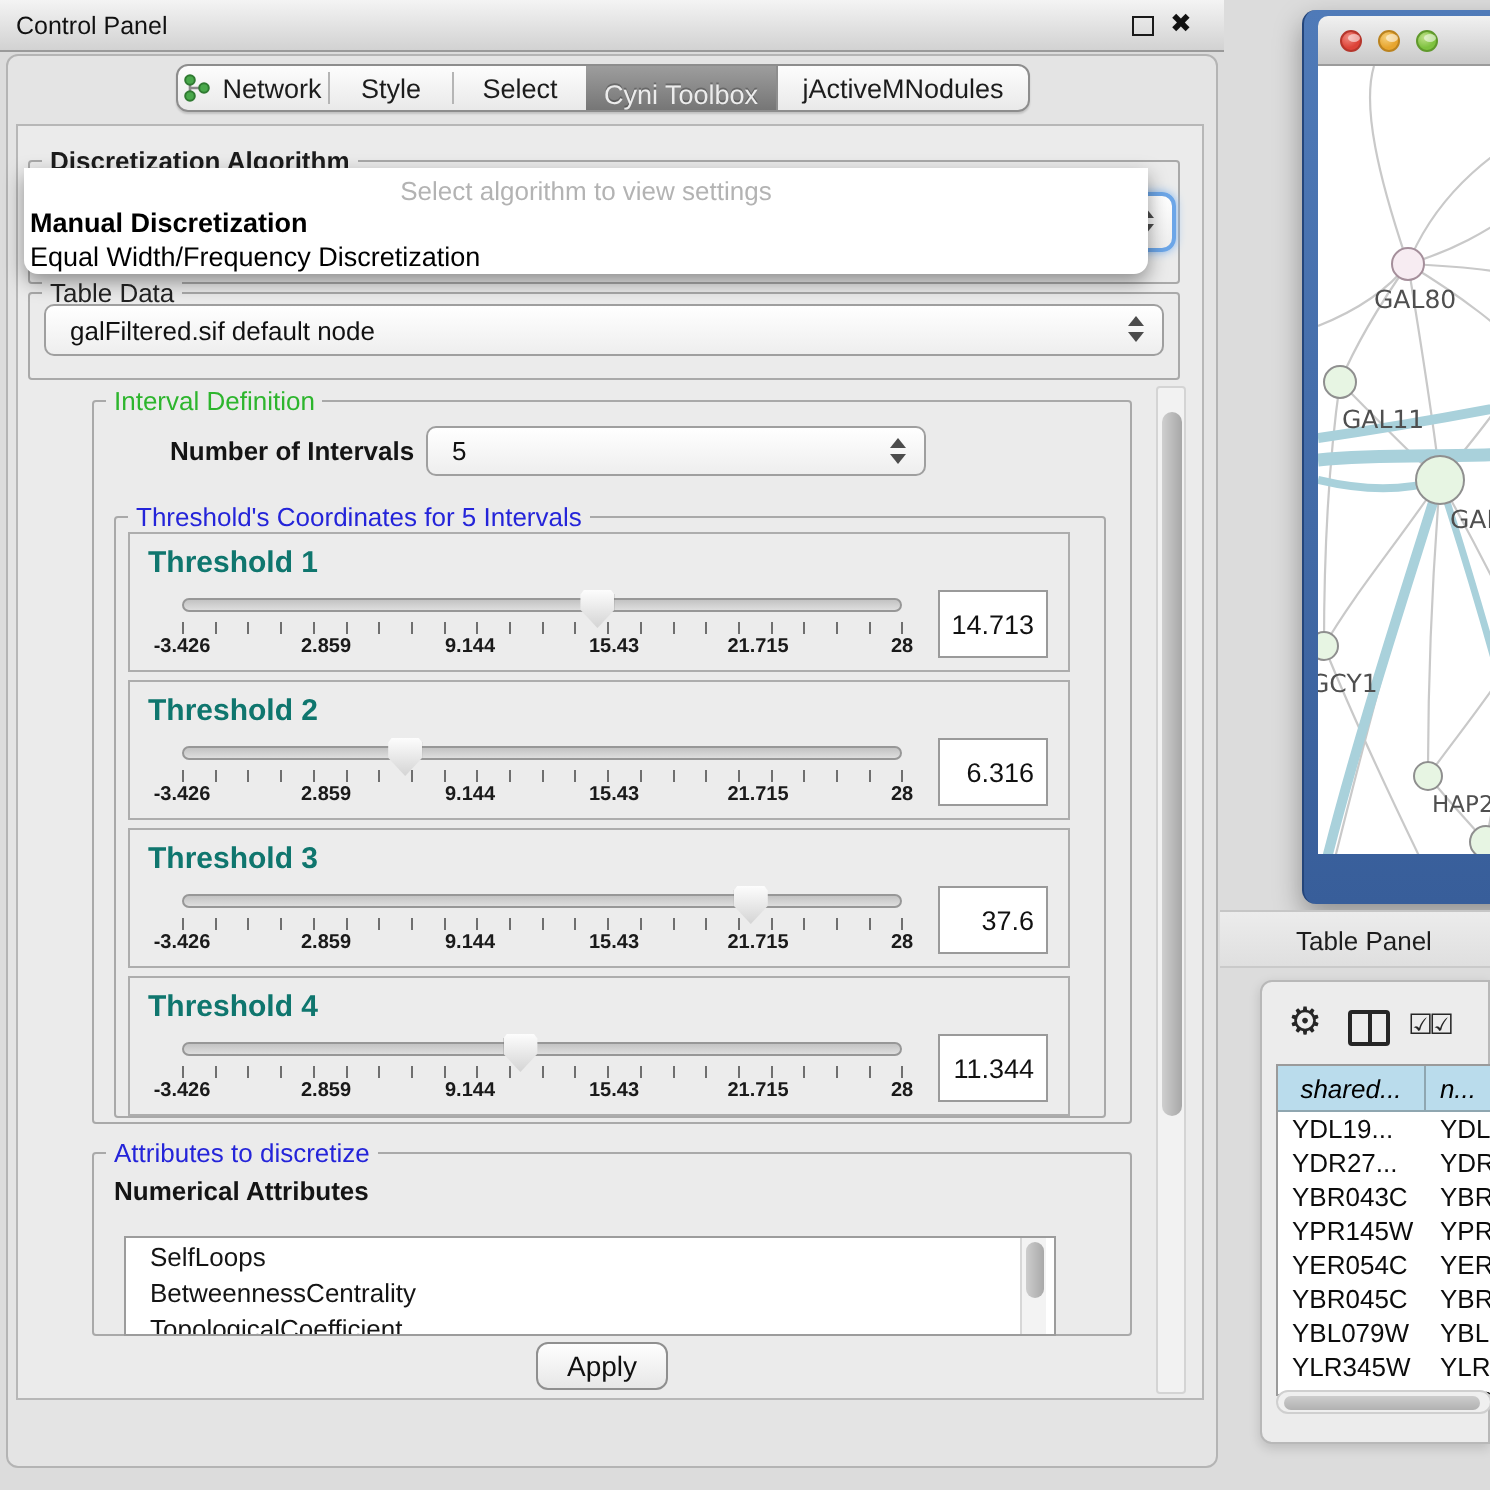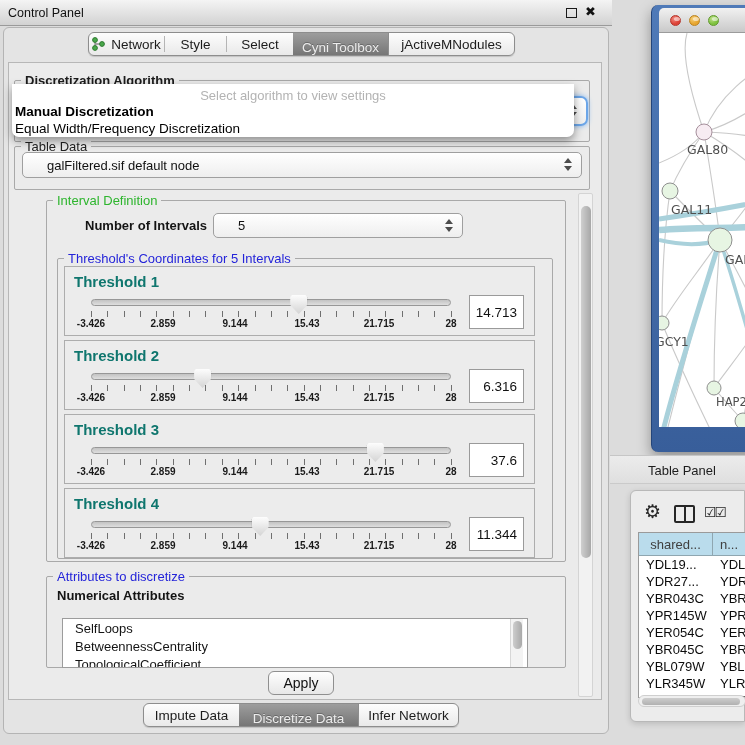--- a/index.html
+++ b/index.html
@@ -34,21 +34,21 @@
 
   
   .groupbox { position:absolute; border:1px solid #a9a9a9; border-radius:2px; }
   .group-title { position:absolute; top:-8px; left:6px; padding:0 4px; background:#ebebeb; font-size:13px; }
   .gt-plain { color:#1c1c1c; font-weight:bold; }
   .gt-green { color:#2db52d; }
   .gt-blue  { color:#2424d9; }
 
   
   .combo { position:absolute; background:linear-gradient(#ffffff,#eeeeee); border:1px solid #9f9f9f;
-    border-radius:5px; font-size:13px; color:#111; display:flex; align-items:center; padding-left:24px; }
+    border-radius:5px; font-size:13px; color:#111; display:flex; align-items:center; padding-left:12px; }
   .spin { position:absolute; right:9px; top:50%; transform:translateY(-50%); width:8px; height:14px; }
   .spin .up { width:0;height:0;border-left:4px solid transparent;border-right:4px solid transparent;border-bottom:5px solid #4c4c4c; margin-bottom:3px;}
   .spin .dn { width:0;height:0;border-left:4px solid transparent;border-right:4px solid transparent;border-top:5px solid #4c4c4c;}
 
   #alg-combo { left:22px; top:96px; width:566px; height:30px; border:2px solid #6ca6e8;
     box-shadow:0 0 5px #7fb4ef; border-radius:7px; }
 
   
   .threshold-panel { position:absolute; left:6px; width:471px; height:70px; background:#ececec; border:1px solid #adadad; }
   .th-label { position:absolute; left:9px; top:6px; font-size:15px; font-weight:bold; color:#0f766e; }
@@ -108,21 +108,21 @@
 
   #table-panel { position:absolute; left:630px; top:490px; width:115px; height:232px;
     background:#ececec; border:1px solid #b8b8b8; border-radius:6px 0 0 6px; box-shadow:0 2px 6px rgba(0,0,0,.15); }
   .tp-gear { position:absolute; left:13px; top:9px; font-size:19px; color:#262626; }
   .tp-split { position:absolute; left:43px; top:14px; width:21px; height:18px; border:2px solid #262626; border-radius:2px; }
   .tp-split::after { content:""; position:absolute; left:50%; top:0; width:2px; height:100%; background:#262626; transform:translateX(-50%); }
   .tp-checks { position:absolute; left:73px; top:13px; font-size:14px; color:#262626; letter-spacing:-2px; }
   #tp-grid { position:absolute; left:7px; top:41px; width:108px; height:166px; background:#fff;
     border:1px solid #9a9a9a; overflow:hidden; font-size:13px; }
   .tp-header { display:flex; height:23px; background:#badcec; border-bottom:1px solid #8fa6b0; }
-  .tp-hcell { display:flex; align-items:center; justify-content:center; color:#404040; overflow:hidden; white-space:nowrap; }
+  .tp-hcell { display:flex; align-items:center; justify-content:center; color:#000000; overflow:hidden; white-space:nowrap;font-style:italic; }
   .tp-hcell.c0 { width:74px; border-right:1px solid #8fa6b0; }
   .tp-hcell.c1 { flex:1; }
   .tp-row { display:flex; height:17px;justify-content:flex-end; }
   .tp-cell { overflow:hidden; white-space:nowrap; color:#0c0c0c; padding-left:7px; line-height:17px; }
   .tp-cell.c0 { width:74px; }
   .tp-cell.c1 { flex:1; }
   #tp-hscroll { position:absolute; left:7px; top:204px; width:108px; height:12px; background:#efefef;
     border:1px solid #cfcfcf; border-radius:6px; }
   #tp-hscroll .hthumb { position:absolute; left:3px; top:1.5px; width:98px; height:7px; border-radius:4px;
     background:linear-gradient(#cdcdcd,#b1b1b1); }
@@ -286,32 +286,20 @@
     <div class="list-scroll">
         <div class="lthumb"></div>
       </div>
 
     <button id="apply-btn">Apply</button>
 
     <div id="v-scroll">
         <div class="vthumb"></div>
       </div>
 
-    <div class="seg-bar" id="bottom-tabs">
-      <div class="seg" style="width:95px">
-          <span>Impute Data</span>
-        </div>
-      <div class="seg sel" style="width:119px">
-          <span>Discretize Data</span>
-        </div>
-      <div class="seg-border"></div>
-      <div class="seg" style="width:99px">
-          <span>Infer Network</span>
-        </div>
-    </div>
 
     <div id="algo-popup">
       <div class="popup-hint">Select algorithm to view settings</div>
       <div class="popup-opt1">Manual Discretization</div>
       <div class="popup-opt2">Equal Width/Frequency Discretization</div>
     </div>
   </div>
 
   <div id="net-window">
     <div id="net-titlebar">

